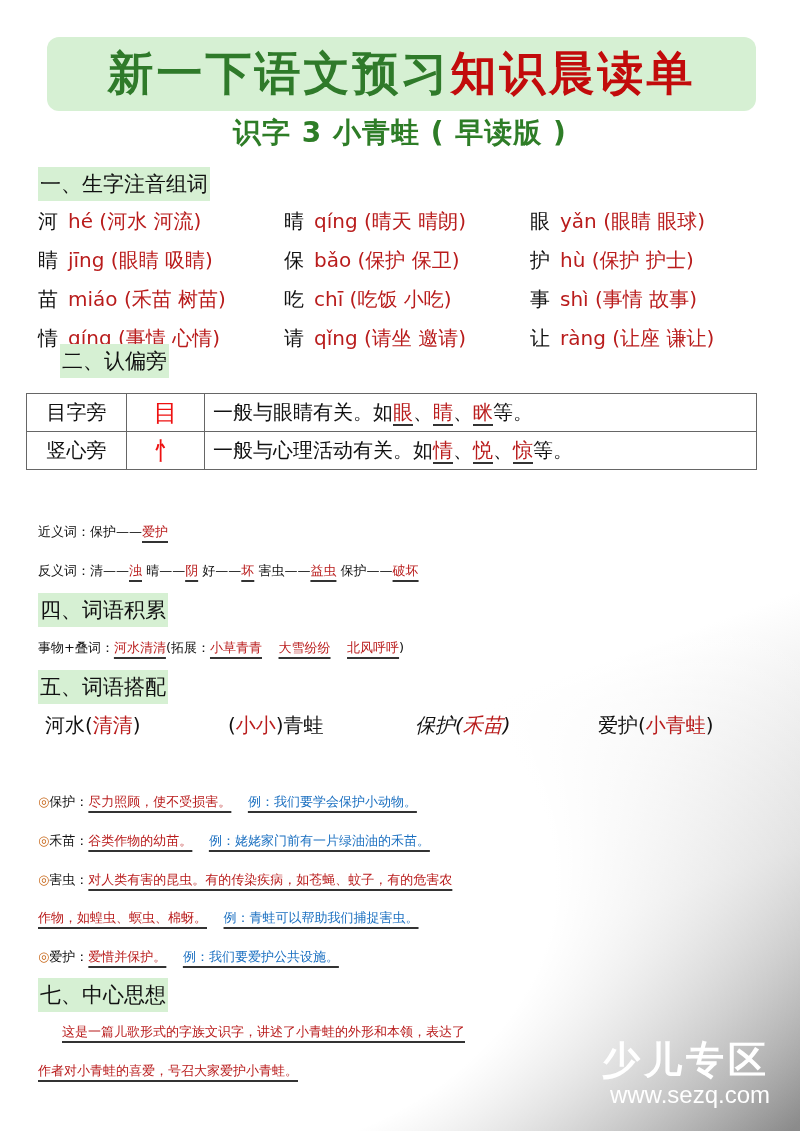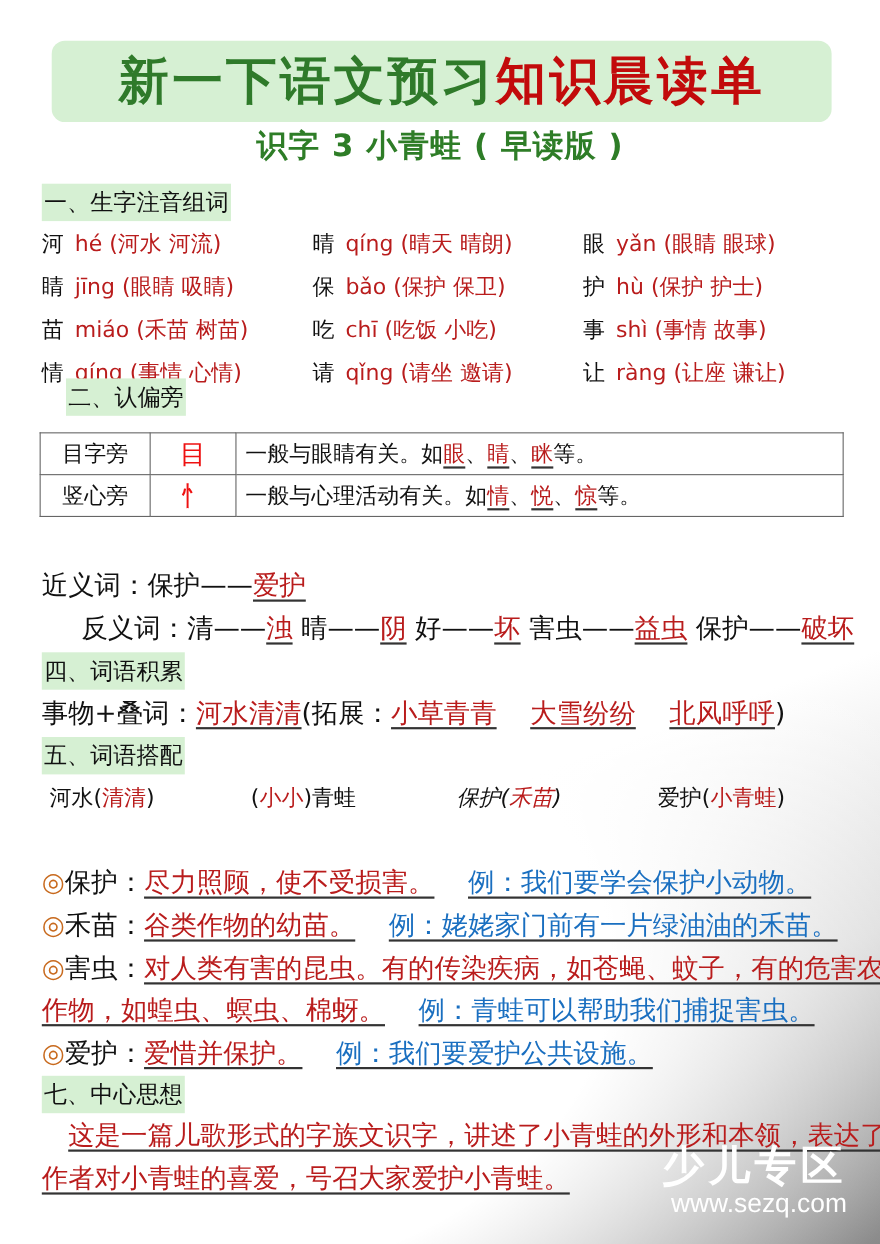--- a/index.html
+++ b/index.html
@@ -35,33 +35,33 @@
     color: #2e7d27; font-weight: bold; font-size: 28px; letter-spacing: 1px;
   }
 
   .sec-head {
     position: absolute; left: 38px; height: 34px;
     background: #d6f0d3; padding: 0 2px;
     font-size: 21px; line-height: 34px; color: #111;
   }
 
   .row {
-    position: absolute; left: 38px; font-size: 24px; line-height: 30px; white-space: nowrap;
+    position: absolute; left: 38px; font-size: 13px; line-height: 30px; white-space: nowrap;
   }
   .red { color: #b91c1c; }
   .blue { color: #1a6fc0; }
   .ul { text-decoration: underline; text-decoration-color: #333; text-underline-offset: 5px; text-decoration-thickness: 1.5px; }
 
   
   .cell { position: absolute; font-size: 20px; line-height: 30px; white-space: nowrap; }
   .cell .ch { color: #111; margin-right: 10px; }
 
   
   table.rad {
-    position: absolute; left: 36px; top: 393px; width: 731px; border-collapse: collapse;
+    position: absolute; left: 26px; top: 393px; width: 731px; border-collapse: collapse;
     font-size: 20px;
     padding-left: 41px;
   }
   table.rad td { border: 1.5px solid #666; height: 38px; padding: 0; }
   table.rad td.name { width: 100px; text-align: center; }
   table.rad td.glyph { width: 78px; text-align: center; color: #ee1111; font-family: "DejaVu Serif", serif; font-size: 24px; }
   table.rad td.desc { padding-left: 8px; }
 
   .bullet { color: #c86a1e; }
 
@@ -114,21 +114,21 @@
       <td class="name">竖心旁</td>
       <td class="glyph">忄</td>
       <td class="desc"><span>一般与心理活动有关。如</span><span class="red ul">情</span>、<span class="red ul">悦</span>、<span class="red ul">惊</span><span>等。</span></td>
     </tr>
   </tbody>
     </table>
 
   <div class="row" style="top:517px;">
     <span>近义词：</span><span>保护——</span><span class="red ul">爱护</span>
   </div>
-  <div class="row" style="top:556px;margin-left:36px;">
+  <div class="row" style="top:556px;">
     <span>反义词：</span><span>清——</span><span class="red ul">浊</span>
     <span>晴——</span><span class="red ul">阴</span>
     <span>好——</span><span class="red ul">坏</span>
     <span>害虫——</span><span class="red ul">益虫</span>
     <span>保护——</span><span class="red ul">破坏</span>
   </div>
 
   <div class="sec-head" style="top:593px;">四、词语积累</div>
   <div class="row" style="top:633px;">
     <span>事物+叠词：</span><span class="red ul">河水清清</span><span>(拓展：</span><span class="red ul">小草青青</span>&nbsp;&nbsp;&nbsp;&nbsp;<span class="red ul">大雪纷纷</span>&nbsp;&nbsp;&nbsp;&nbsp;<span class="red ul">北风呼呼</span><span>)</span>

